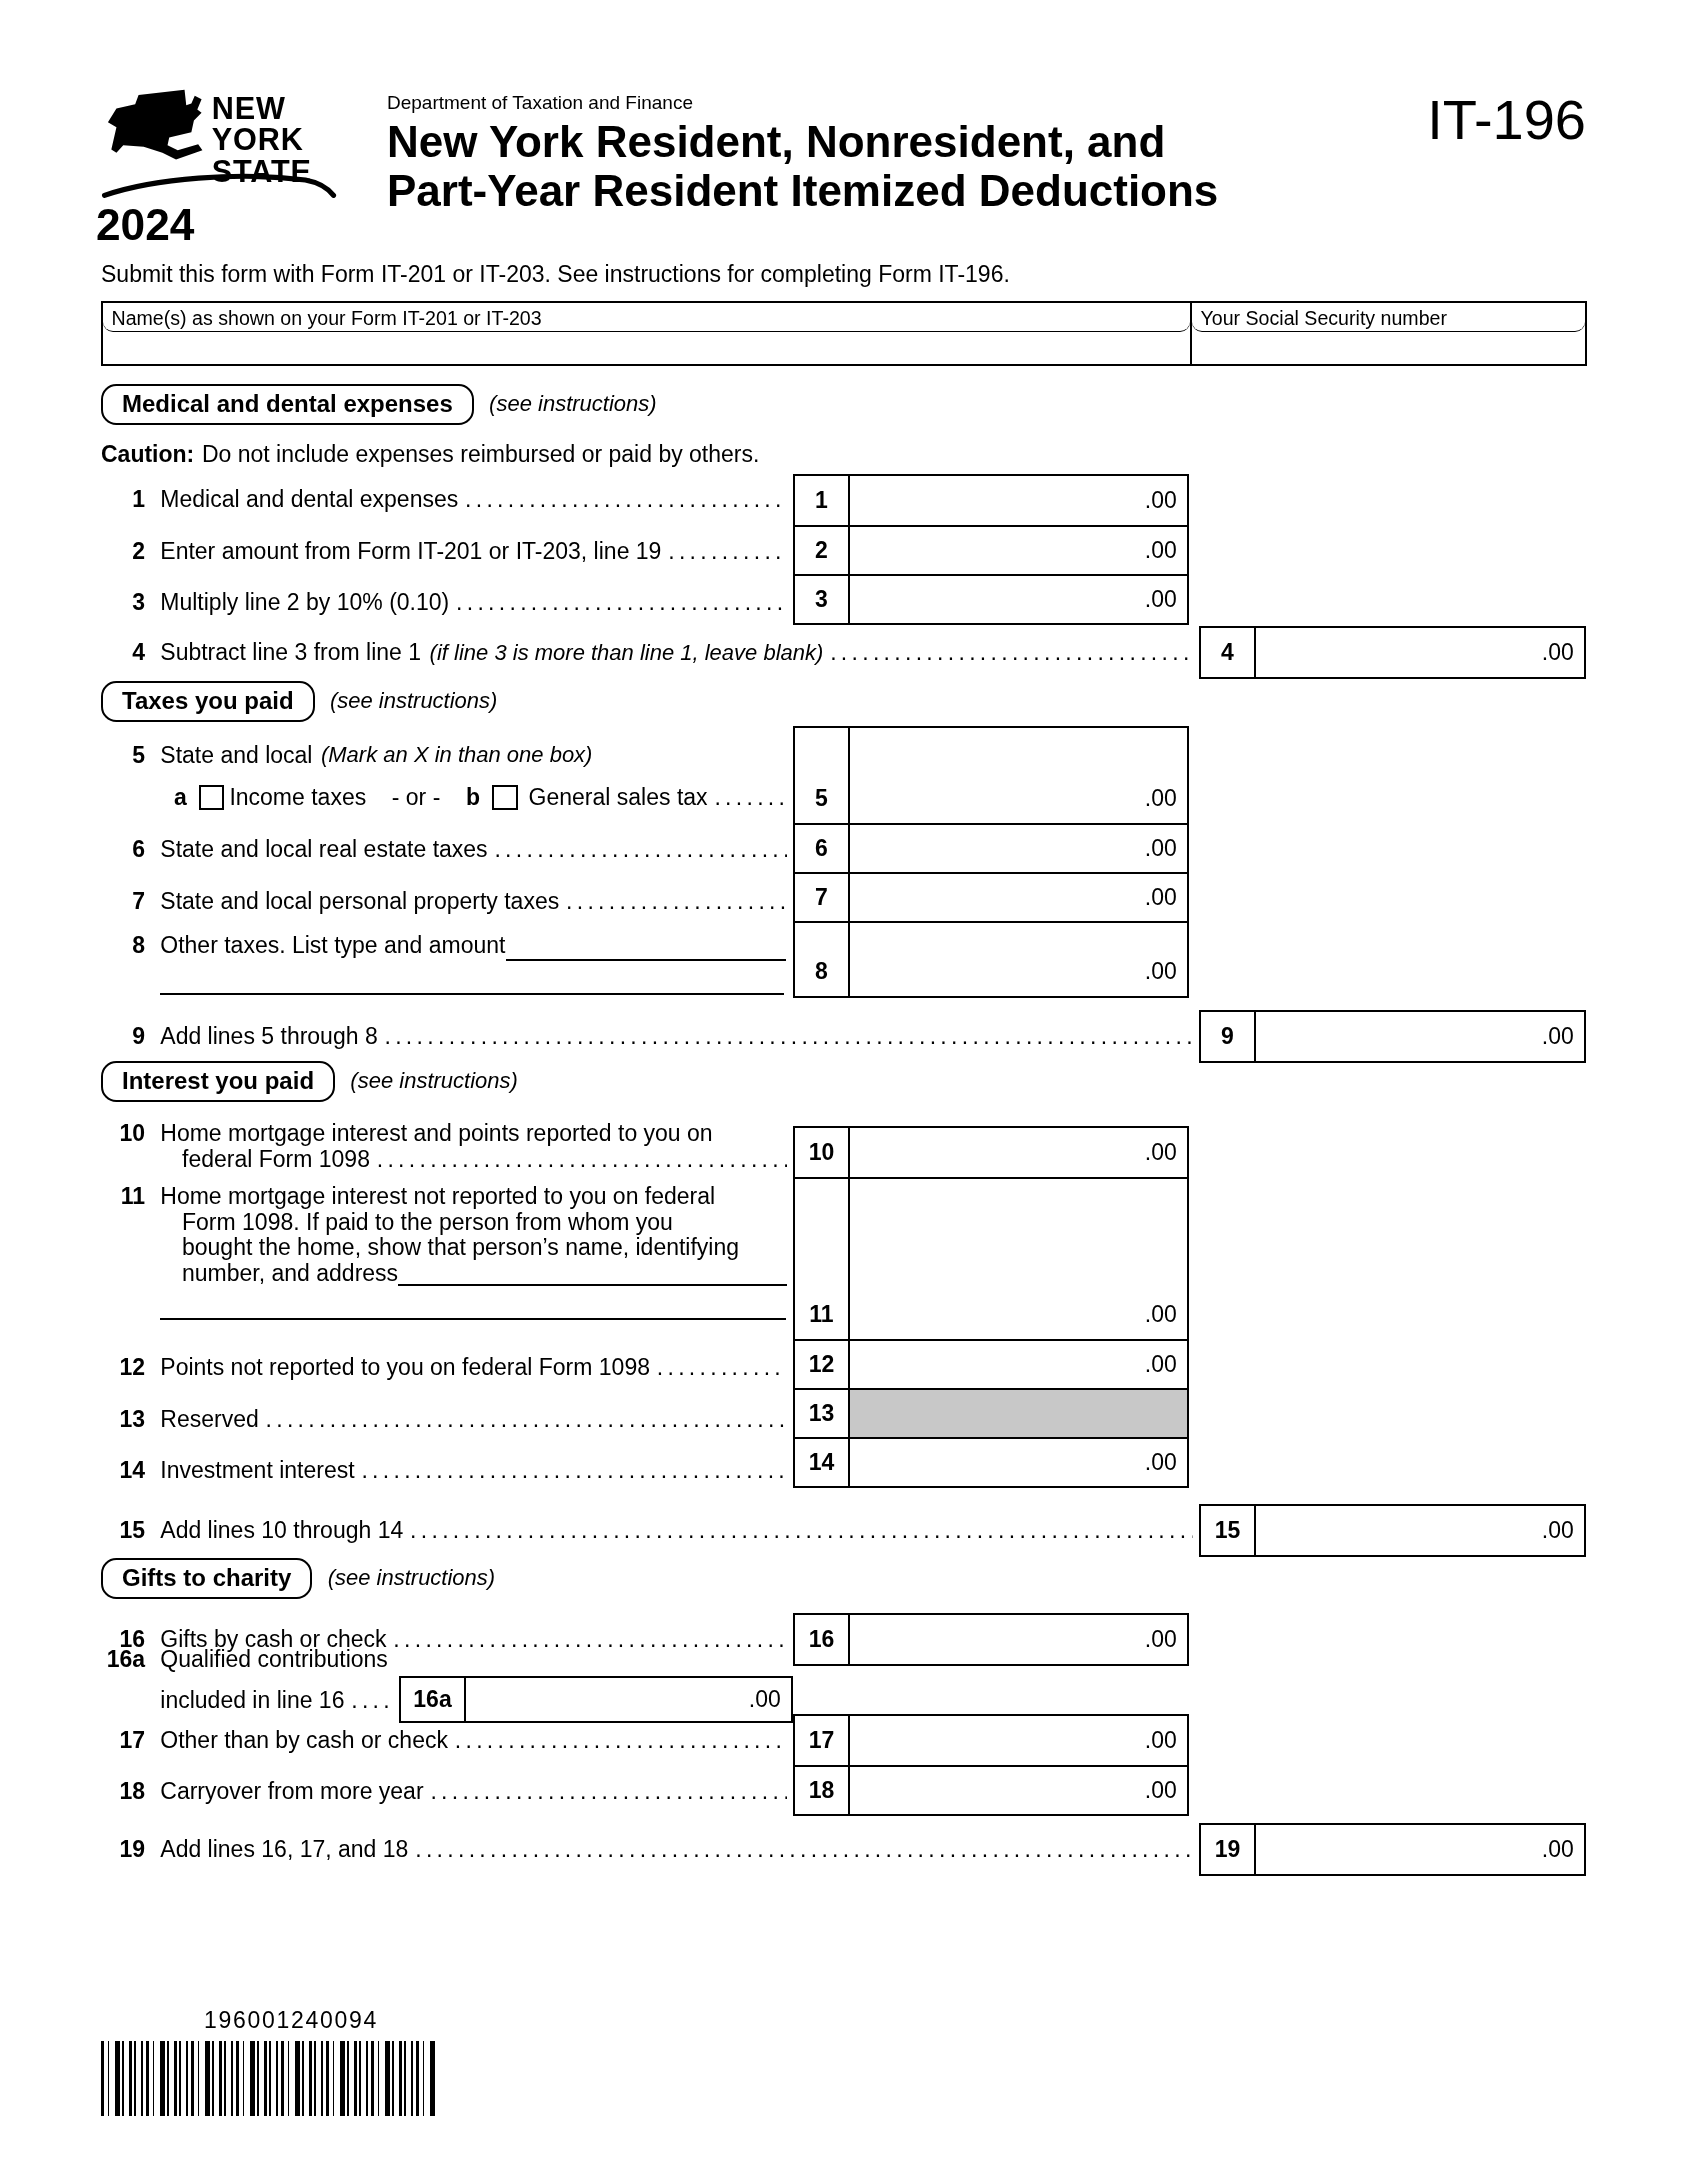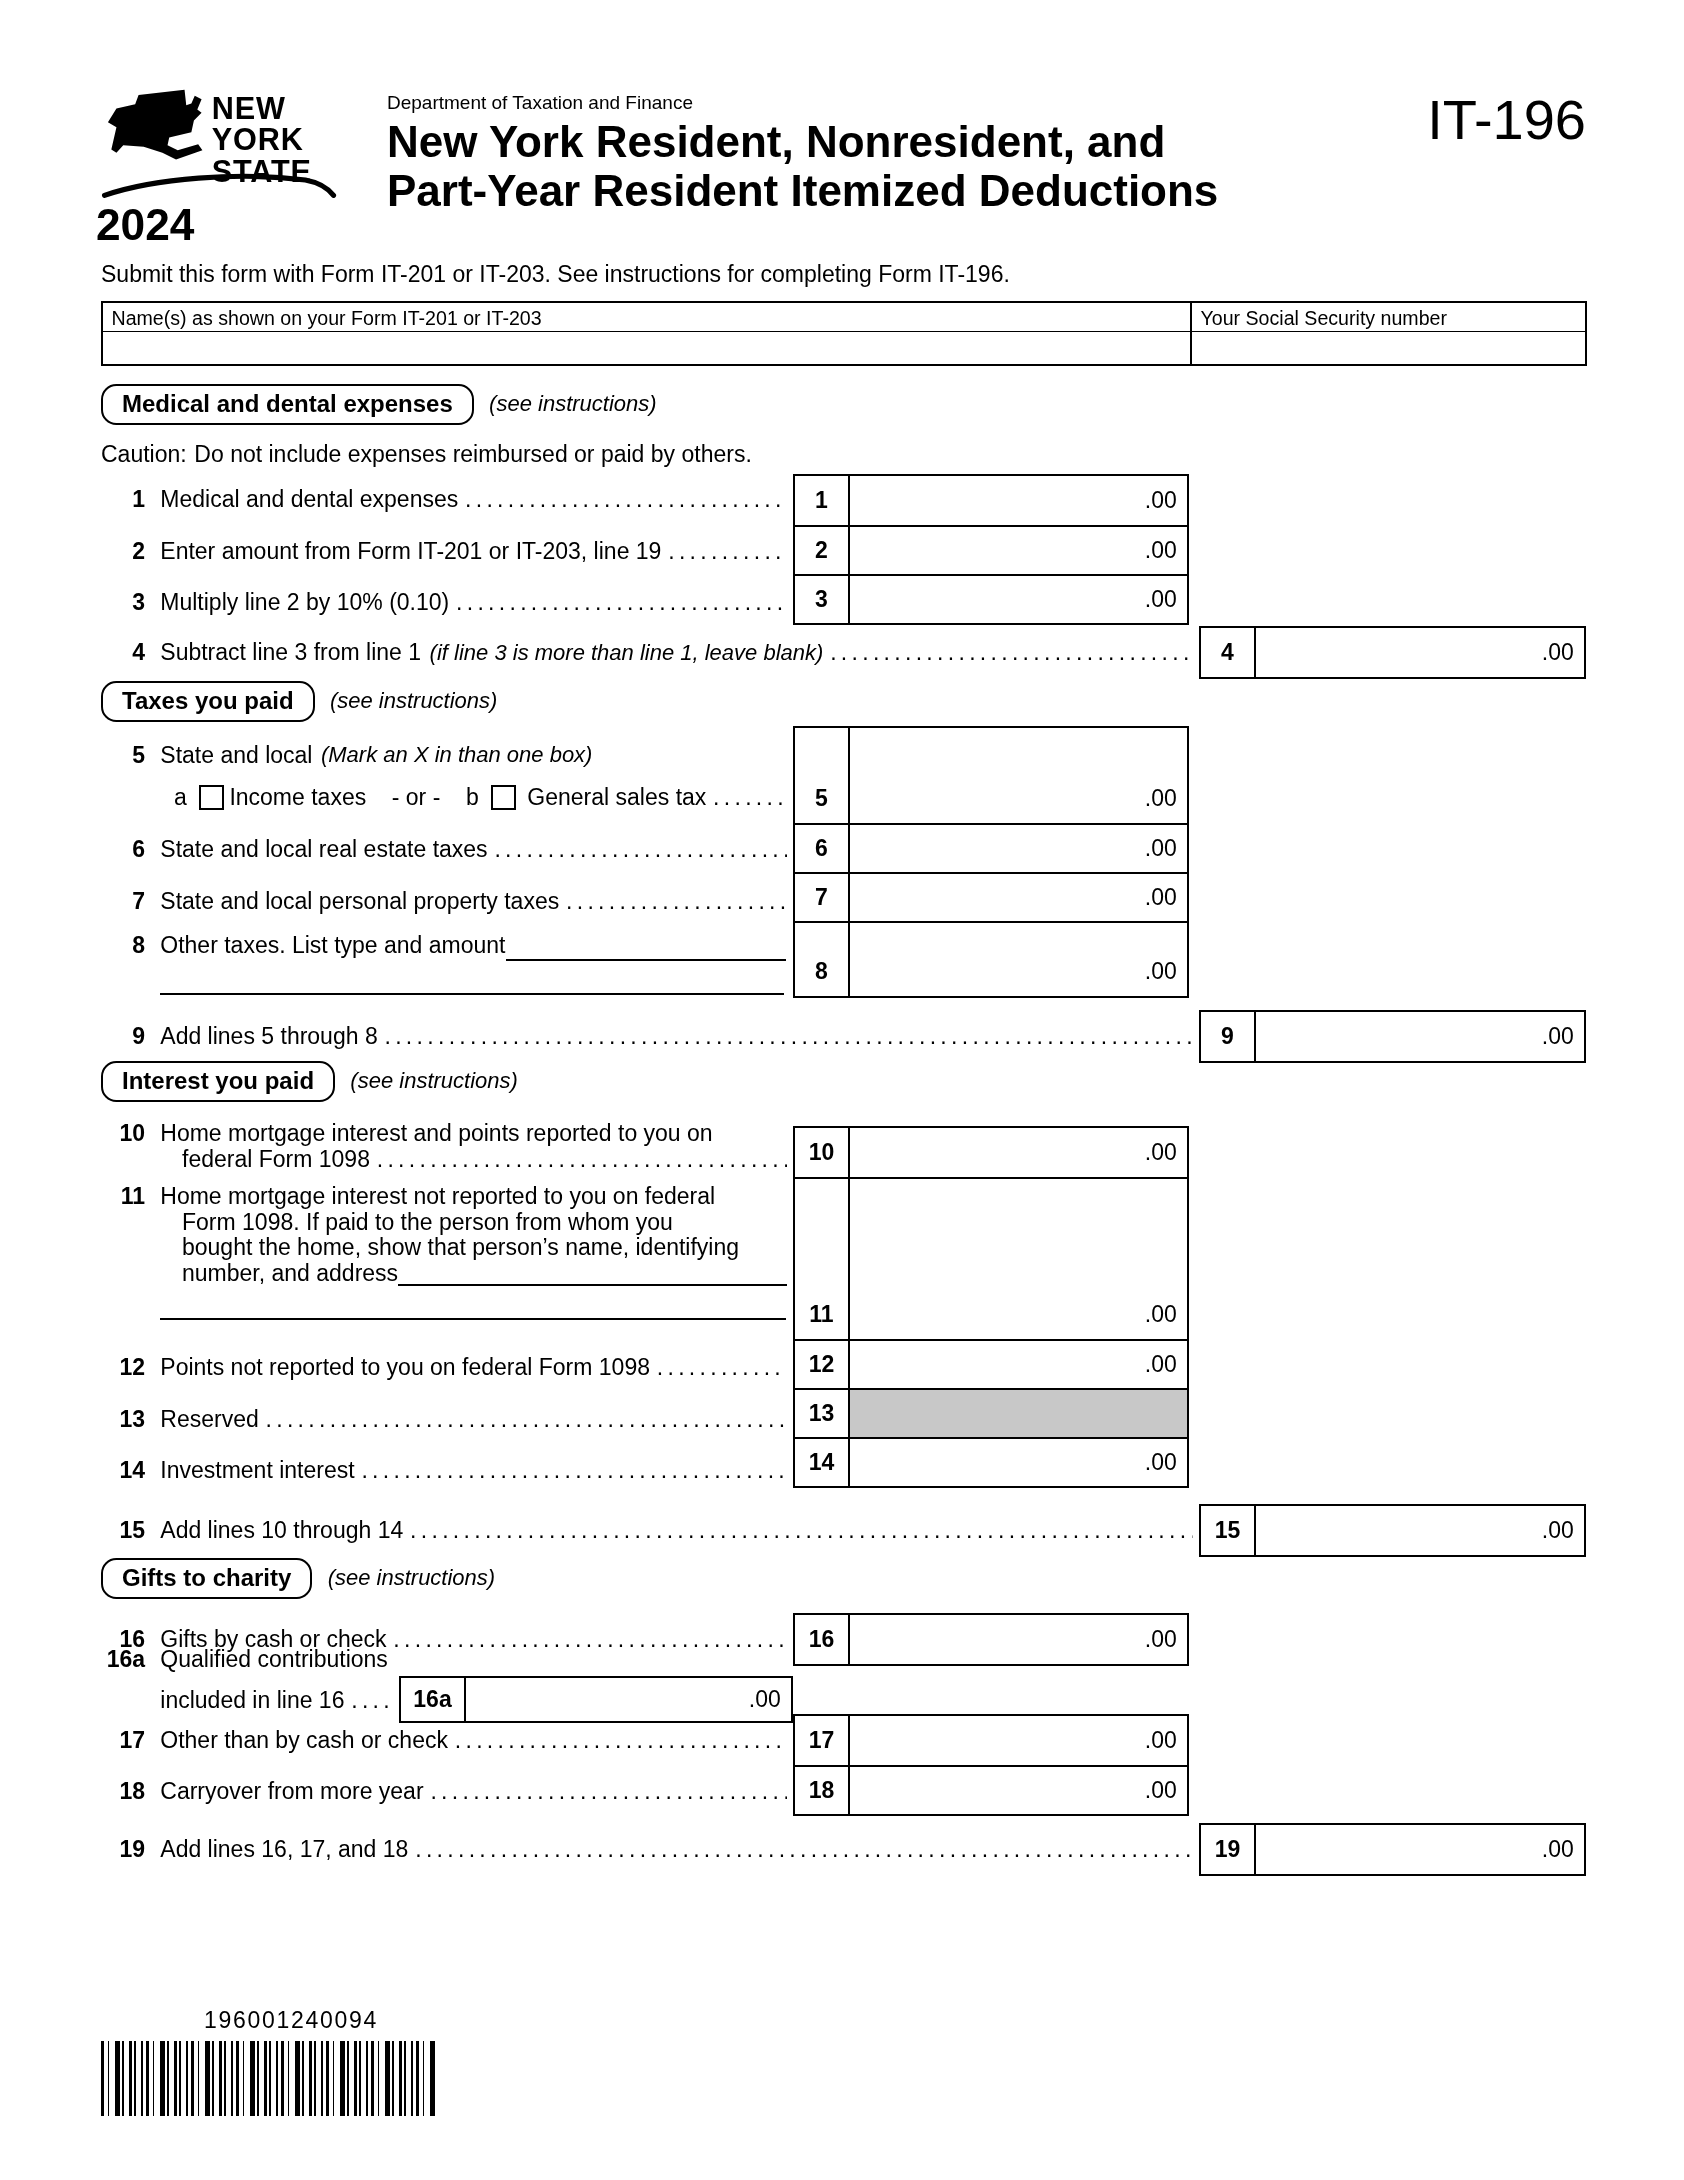--- a/index.html
+++ b/index.html
@@ -24,37 +24,37 @@
   .tall .bnum, .tall .bamt { align-items:flex-end; padding-bottom:11px; }
   .h58 { height:49px; } .h112 { height:95px; } .h88 { height:75px; } .h190 { height:162px; } .h50 { height:43px; }
   .gray { background:#c8c8c8; }
   .pillrow { position:absolute; display:flex; align-items:center; gap:15.3px; }
   .pill { display:inline-block; border:2.1px solid #000; border-radius:15.3px; padding:4.3px 19px; font-weight:700; font-size:24px; white-space:nowrap; background:#fff; }
   .see { font-style:italic; font-size:22px; }
   .cb { width:25.6px; height:25.6px; border:2.1px solid #000; flex:none; background:#fff; }
   .blank { flex:1; border-bottom:2.1px solid #000; height:31px; margin-right:8.5px; }
   .ulrow { position:absolute; border-bottom:2.1px solid #000; }
   .idbox { position:absolute; border:2.1px solid #000; }
-  .idlabel { font-size:19.6px; height:29px; border-bottom:1.7px solid #000; padding:4.3px 8.5px; white-space:nowrap; }
+  .idlabel { font-size:19.6px; height:29px; border-bottom:1.7px solid #000; padding:4.3px 8.5px; white-space:nowrap;border-radius:10px; }
   .identry { height:32px; }
   .title { font-weight:700; font-size:44px; line-height:48px; white-space:nowrap; }
   .formnum { font-weight:400; font-size:56px; }
   .dept { font-size:19px; }
   .bcdigits { font-size:23px; letter-spacing:1.7px; }
   .barcode {
     background-image: repeating-linear-gradient(90deg,
       #000 0px, #000 3.4px, #fff 3.4px, #fff 6.8px,
       #000 6.8px, #000 8.5px, #fff 8.5px, #fff 13.6px,
       #000 13.6px, #000 19px, #fff 19px, #fff 21px,
       #000 21px, #000 23px, #fff 23px, #fff 28px,
       #000 28px, #000 31.5px, #fff 31.5px, #fff 33px,
       #000 33px, #000 35px, #fff 35px, #fff 40px,
       #000 40px, #000 42px, #fff 42px, #fff 45px);
   }
-  .b { font-weight:400; }
+  .b { font-weight:700; }
 </style>
 </head>
 <body>
 
 <div class="page">
 
   <div class="abs" style="left:94px; top:83px; width:256px; height:166px">
     <svg width="256" height="166" viewBox="0 0 300 195" style="font-size:27px">
       <path d="M20,78 L26,52 L16,46 L26,30 L48,25 L52,14 L106,8 L108,26 L114,24 L118,15 L126,19 L121,31 L126,35 L117,44 L114,58 L88,64 L86,73 L98,79 L122,72 L127,79 L96,90 L80,82 L58,75 L34,73 L26,82 Z" fill="#000"></path>
       <path d="M12,132 C70,112 170,104 248,114 C264,117 274,123 281,132" fill="none" stroke="#000" stroke-width="6" stroke-linecap="round"></path>

